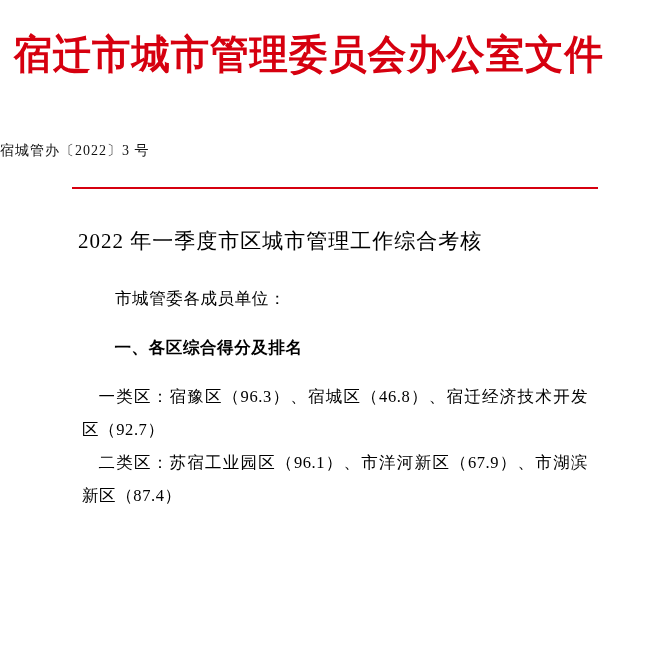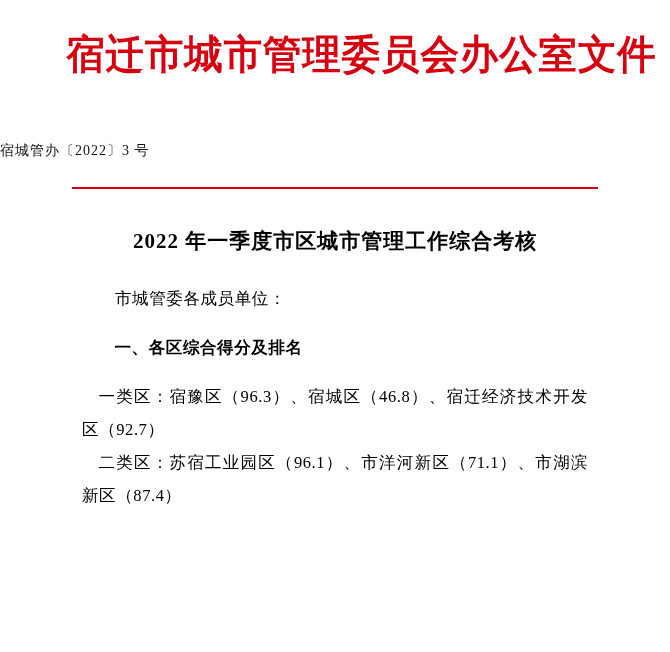--- a/index.html
+++ b/index.html
@@ -16,21 +16,21 @@
   }
   .page {
     position: relative;
     width: 670px;
     height: 652px;
     background: #ffffff;
     box-sizing: border-box;
   }
   .doc-header {
     padding-top: 30px;
-    text-align: right;
+    text-align: left;
   }
   .doc-title-red {
     color: #d6000f;
     font-family: "Liberation Serif", serif;
     font-weight: bold;
     font-size: 40px;
     letter-spacing: 1px;
     line-height: 1.25;
     white-space: nowrap;
     transform: scaleX(0.96);
@@ -41,23 +41,22 @@
     letter-spacing: 1px;
     color: #111;
   }
   .red-rule {
     margin: 27px 72px 0 72px;
     height: 2px;
     background: #d6000f;
   }
   .main-title {
     margin: 34px 78px 8px 78px;
-    text-align: center;
     font-size: 21px;
-    font-weight: bold;
+    font-weight: normal;
     line-height: 1.75;
     letter-spacing: 1px;
   }
   .main-title .line2 {
     letter-spacing: 8px;
   }
   .body-block {
     margin: 22px 82px 0 82px;
     font-size: 16.5px;
     line-height: 2.0;
@@ -95,16 +94,16 @@
   <div class="red-rule"></div>
 
   <div class="main-title">
     <div class="line1">2022 年一季度市区城市管理工作综合考核</div>
   </div>
 
   <div class="body-block">
     <p class="para salutation">市城管委各成员单位：</p>
     <p class="section-head">一、各区综合得分及排名</p>
     <p class="list-para">一类区：宿豫区（96.3）、宿城区（46.8）、宿迁经济技术开发区（92.7）</p>
-    <p class="list-para">二类区：苏宿工业园区（96.1）、市洋河新区（71.1）、市湖滨新区（87.4）</p>
+    <p class="list-para">二类区：苏宿工业园区（96.1）、市洋河新区（67.9）、市湖滨新区（87.4）</p>
   </div>
 
 </div>
 
 </body></html>

